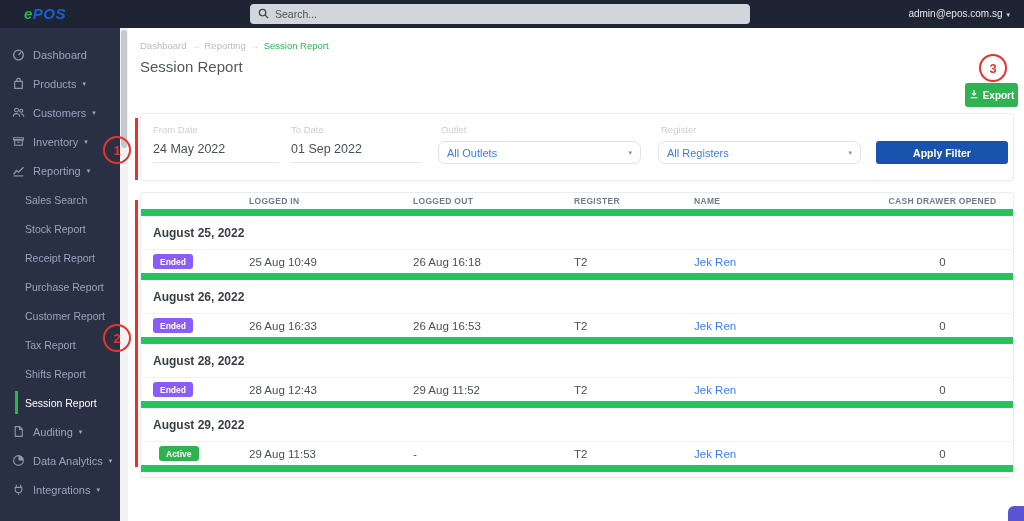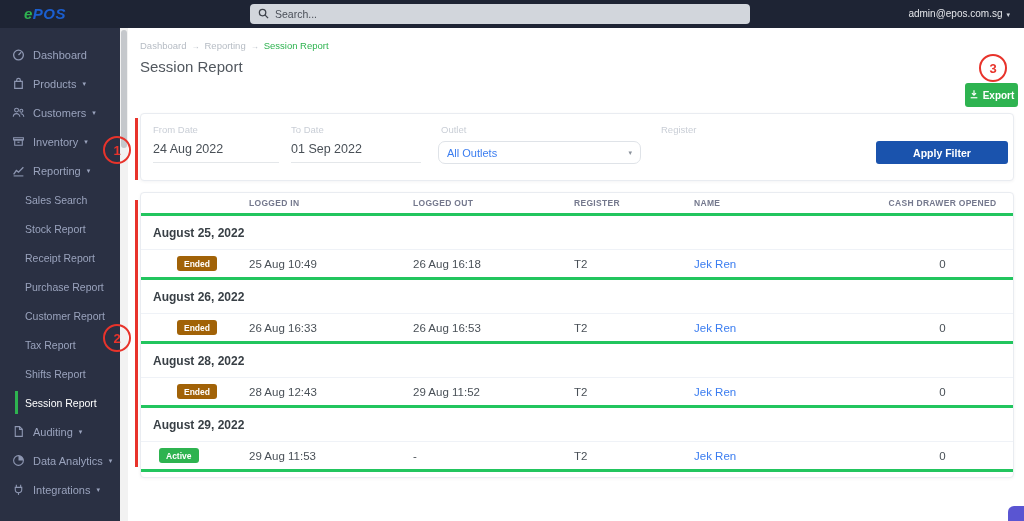--- a/index.html
+++ b/index.html
@@ -44,27 +44,27 @@
   
   .filter-card { position:absolute; left:12px; top:85px; width:874px; height:68px; }
   .f-label { position:absolute; font-size:9.5px; color:#c9ced6; }
   .f-value { position:absolute; font-size:12.5px; color:#495057; border-bottom:1px solid #e4e7ea; padding-bottom:6px; cursor:text; }
   .dropdown { position:absolute; height:23px; border:1px solid #dfe3e8; border-radius:7px; display:flex; align-items:center; justify-content:space-between; padding:0 8px; font-size:11px; color:#3b7df0; background:#fff; cursor:pointer; }
   .dd-caret { color:#8a919b; font-size:7px; }
   .apply-btn { position:absolute; left:735px; top:27px; width:132px; height:23px; background:#1a53ad; border:none; border-radius:3px; color:#fff; font-size:10.5px; font-weight:bold; cursor:pointer; font-family:inherit; }
 
   
   .table-card { position:absolute; left:12px; top:164px; width:874px; height:286px; overflow:hidden; }
-  .t-row { display:grid; grid-template-columns:96px 164px 161px 120px 190px 1fr; padding:0 12px; align-items:center; border-bottom:3px solid #22c55e; }
+  .t-row { display:grid; grid-template-columns:96px 164px 161px 120px 190px 1fr; padding:0 12px; align-items:center; border-bottom:7px solid #22c55e; }
   .t-header { height:23px; font-size:8.5px; font-weight:bold; color:#74788d; letter-spacing:.3px; }
   .t-group { height:34px; display:flex; align-items:center; padding:0 12px; border-bottom:1px solid #eff2f7; font-size:12px; font-weight:bold; color:#383f45; }
   .t-data { height:30px; font-size:11.5px; color:#495057; }
   .cell-right { text-align:center; }
   .badge { display:inline-block; padding:2.5px 7px; border-radius:3px; font-size:8.5px; font-weight:bold; color:#fff; width:max-content; }
-  .badge.ended { background:#a16207;margin-left:24px; }
+  .badge.ended { background:#8b5cf6; }
   .badge.active { background:#2eb350;margin-left:6px; }
   .name-link { color:#3b7df0; cursor:pointer; }
 
   
   .ann-circle { position:absolute; width:28px; height:28px; border:2.5px solid #e8332b; border-radius:50%; color:#e8332b; font-size:13px; font-weight:bold; display:flex; align-items:center; justify-content:center; z-index:10; background:transparent; }
   .ann-line { position:absolute; width:3px; background:#e8332b; z-index:9; }
   #ann1 { left:103px; top:136px; }
   #ann2 { left:103px; top:324px; }
   #ann3 { left:979px; top:54px; }
   #line1 { left:135px; top:118px; height:62px; }
@@ -216,32 +216,36 @@
   <button class="export-btn">
     <span><svg width="10" height="10" viewBox="0 0 12 12">
           <path d="M6 1.5v6M3.5 5L6 7.5 8.5 5" fill="none" stroke="#fff" stroke-width="1.4"></path>
           <path d="M2 10.5h8" stroke="#fff" stroke-width="1.4"></path>
         </svg></span>
     <span>Export</span>
   </button>
 
   <div class="card filter-card">
     <span class="f-label" style="left:12px; top:10px;">From Date</span>
-    <div class="f-value" style="left:12px; top:28px; width:126px;">24 Aug 2022</div>
+    <div class="f-value" style="left:12px; top:28px; width:126px;">24 May 2022</div>
 
     <span class="f-label" style="left:150px; top:10px;">To Date</span>
     <div class="f-value" style="left:150px; top:28px; width:130px;">01 Sep 2022</div>
 
     <span class="f-label" style="left:300px; top:10px;">Outlet</span>
     <div class="dropdown" style="left:297px; top:27px; width:203px;">
       <span>All Outlets</span>
       <span class="dd-caret">▾</span>
     </div>
 
     <span class="f-label" style="left:520px; top:10px;">Register</span>
+    <div class="dropdown" style="left:517px; top:27px; width:203px;">
+      <span>All Registers</span>
+      <span class="dd-caret">▾</span>
+    </div>
 
     <button class="apply-btn">Apply Filter</button>
   </div>
 
   <div class="card table-card">
     <div class="t-row t-header">
       <span></span>
       <span>LOGGED IN</span>
       <span>LOGGED OUT</span>
       <span>REGISTER</span>

